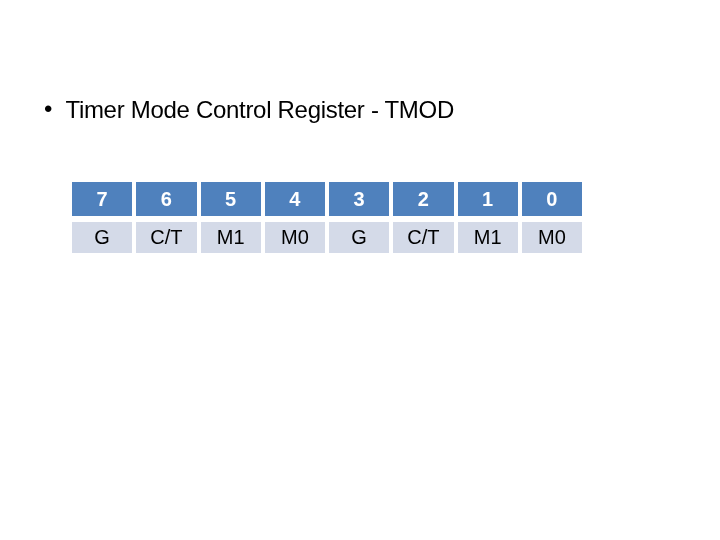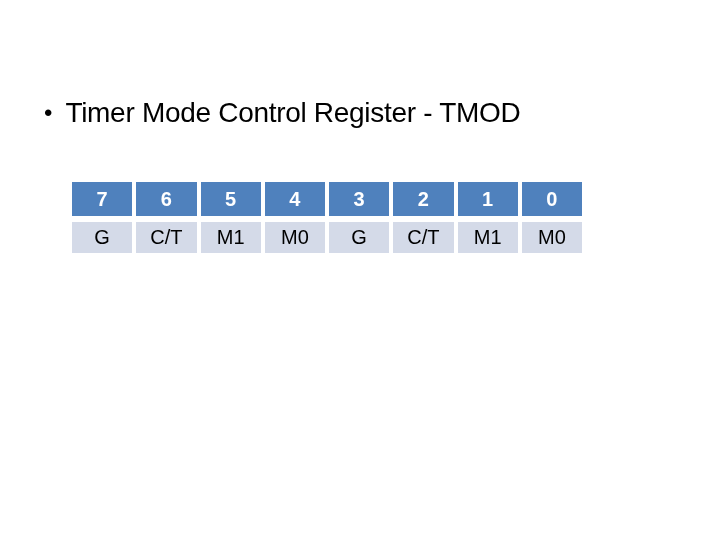--- a/index.html
+++ b/index.html
@@ -28,21 +28,21 @@
 
   .bullet {
     font-size: 24px;
     color: #000000;
     line-height: 1;
     margin-right: 13px;
     transform: translateY(-1px);
   }
 
   .title-text {
-    font-size: 28px;
+    font-size: 24px;
     line-height: 1.2;
     color: #000000;
     letter-spacing: -0.3px;
     white-space: nowrap;
   }
 
   
   .register-table {
     position: absolute;
     left: 72px;

